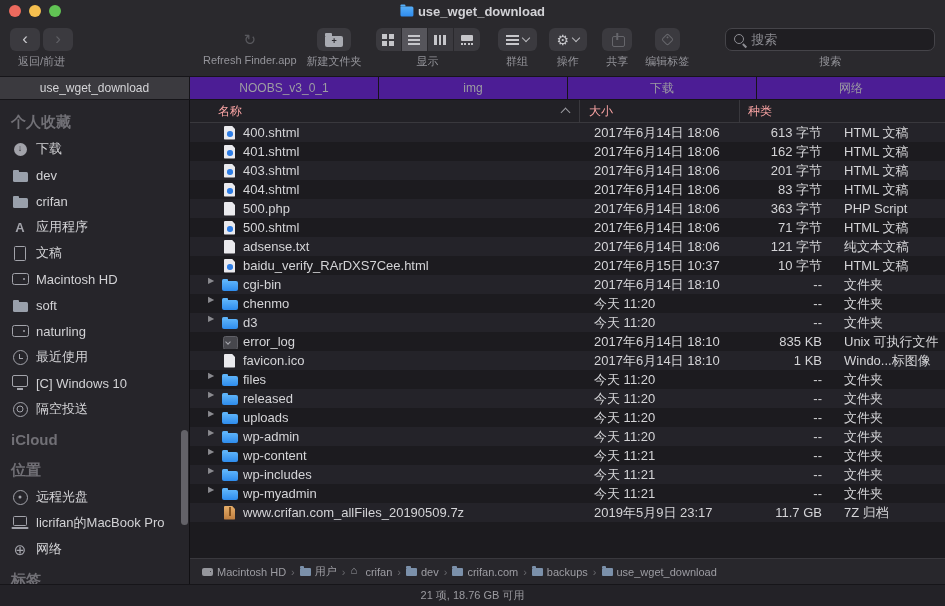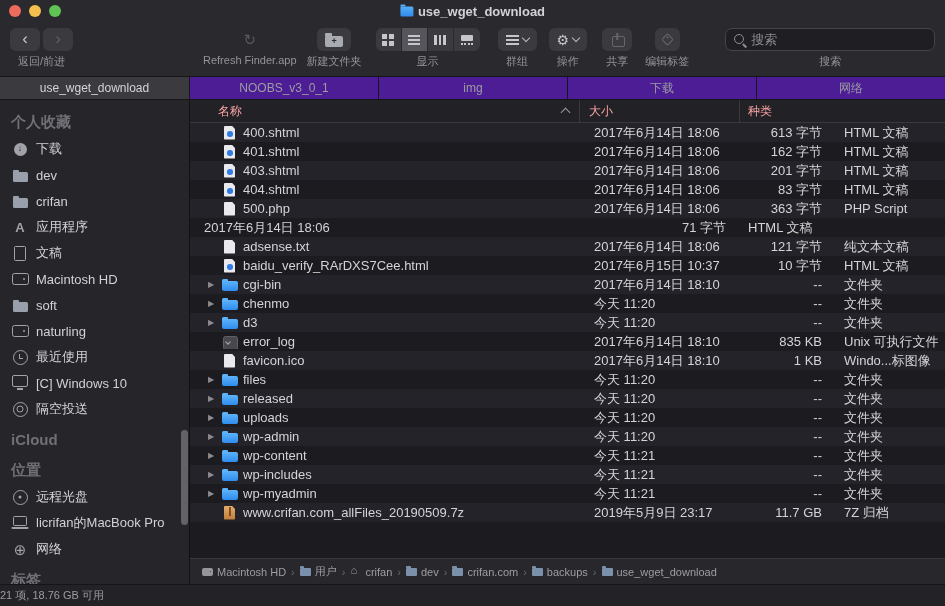--- a/index.html
+++ b/index.html
@@ -104,21 +104,21 @@
   .ch:last-child{border-right:none}
   .ch-name{padding-left:28px}
   .ch-date{padding-left:14px}
   .ch-size{padding-left:9px}
   .ch-kind{padding-left:8px}
   .sort-chev{width:7px;height:7px;border-left:1.5px solid #9b9ba0;border-top:1.5px solid #9b9ba0;transform:rotate(45deg);
              margin-left:auto;margin-right:10px;margin-top:3px}
   .rows{flex:1;overflow:hidden}
   .row{height:19px;display:grid;grid-template-columns:390px 160px 96px 1fr;align-items:center;font-size:13px;color:#d4d4d7}
   .row:nth-child(odd){background:#242329}
-  .cell-name{display:flex;align-items:center;overflow:hidden;white-space:nowrap;padding-left:18px}
+  .cell-name{display:flex;align-items:flex-start;overflow:hidden;white-space:nowrap;padding-left:18px}
   .tri{width:13px;flex:none;font-size:8px;color:#8b8b90;line-height:1;visibility:hidden}
   .row.is-folder .tri{visibility:visible}
   .fname{margin-left:5px;overflow:hidden;text-overflow:ellipsis}
   .cell-date{padding-left:14px;white-space:nowrap;overflow:hidden}
   .cell-size{text-align:right;padding-right:14px;white-space:nowrap}
   .cell-kind{padding-left:8px;white-space:nowrap;overflow:hidden}
 
   .fi{position:relative;width:17px;height:15px;flex:none}
   .fi-folder::before{content:'';position:absolute;left:.5px;top:3.5px;width:16px;height:10.5px;background:linear-gradient(#5db3f9,#2e8ced);border-radius:1px 2px 2px 2px}
   .fi-folder::after{content:'';position:absolute;left:.5px;top:1.5px;width:6.5px;height:3px;background:#5db3f9;border-radius:1.5px 1px 0 0}
@@ -136,21 +136,21 @@
            padding-left:12px;font-size:11px;color:#9d9da3;overflow:hidden}
   .pb-item{display:flex;align-items:center;gap:4px;white-space:nowrap}
   .pb-sep{color:#68686d;margin:0 5px;font-size:11px}
   .pbic{flex:none;position:relative;display:inline-block}
   .pbic-folder{width:11px;height:8px;background:#7b90aa;border-radius:1px}
   .pbic-folder::before{content:'';position:absolute;top:-1.5px;left:0;width:4.5px;height:2px;background:#7b90aa;border-radius:1px 1px 0 0}
   .pbic-disk{width:11px;height:8px;background:#95969c;border-radius:2px}
   .pbic-disk::before{content:'';position:absolute;right:2px;top:3px;width:1.5px;height:1.5px;border-radius:50%;background:#28272c}
   .pbic-home{width:11px;height:10px}
   .pbic-home::before{content:'⌂';position:absolute;left:0;top:-2px;font-size:11px;color:#95969c;line-height:1}
-  .statusbar{height:22px;flex:none;background:#232227;border-top:1px solid #161519;display:flex;align-items:center;justify-content:flex-start;
+  .statusbar{height:22px;flex:none;background:#232227;border-top:1px solid #161519;display:flex;align-items:center;justify-content:center;
              font-size:11px;color:#9b9ba0}
 </style>
 </head>
 <body>
 
 <div class="window">
 
   <div class="titlebar">
     <div class="lights">
       <span class="light red"></span>
@@ -399,20 +399,25 @@
             <div class="cell-name">
               <span class="tri">▶</span>
               <span class="fi fi-doc"></span>
               <span class="fname">500.php</span>
             </div>
             <div class="cell-date">2017年6月14日 18:06</div>
             <div class="cell-size">363 字节</div>
             <div class="cell-kind">PHP Script</div>
           </div>
           <div class="row">
+            <div class="cell-name">
+              <span class="tri">▶</span>
+              <span class="fi fi-html"></span>
+              <span class="fname">500.shtml</span>
+            </div>
             <div class="cell-date">2017年6月14日 18:06</div>
             <div class="cell-size">71 字节</div>
             <div class="cell-kind">HTML 文稿</div>
           </div>
           <div class="row">
             <div class="cell-name">
               <span class="tri">▶</span>
               <span class="fi fi-doc"></span>
               <span class="fname">adsense.txt</span>
             </div>

